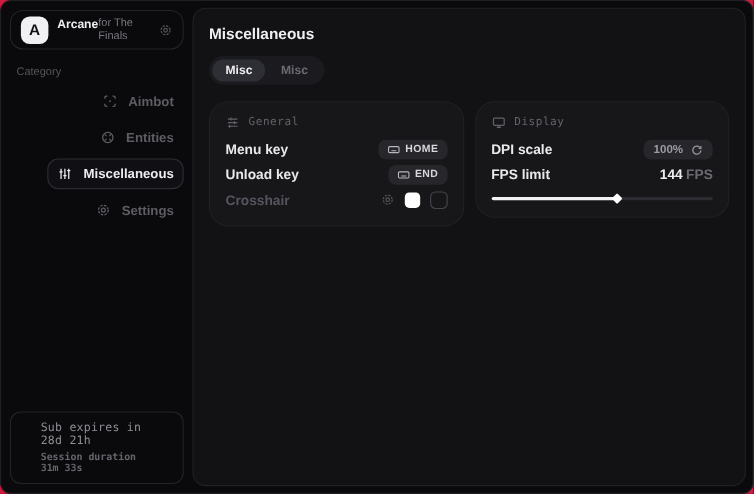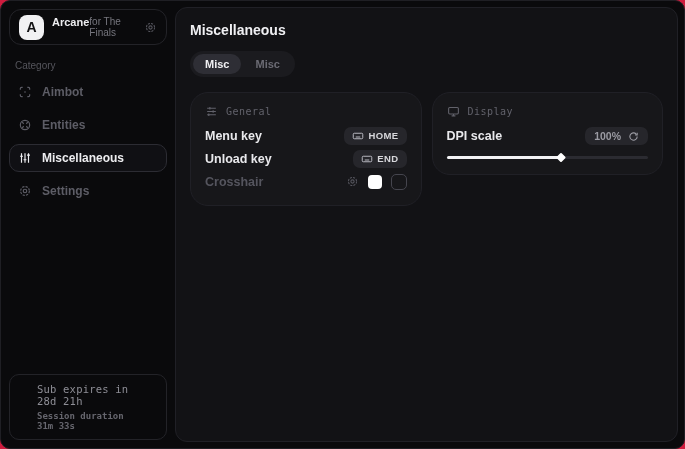--- a/index.html
+++ b/index.html
@@ -36,21 +36,21 @@
     color: #121214; font-weight: bold; font-size: 14px;
     display: flex; align-items: center; justify-content: center; flex-shrink: 0;
   }
   .brand-text { display: flex; flex-direction: row; line-height: 1.15; }
   .brand-title { font-size: 11px; font-weight: 700; color: #ededf0; }
   .brand-subtitle { font-size: 10px; color: #76767e; }
   .brand-action { margin-left: auto; color: #55555d; }
 
   .category-label { font-size: 10px; color: #55555c; margin: 15px 6px 7px 6px; }
 
-  .nav { display: flex; flex-direction: column; gap: 5px; }
+  .nav { display: flex; flex-direction: column; gap: 5px; align-items: flex-end; }
   .nav-item {
     display: flex; align-items: center; gap: 10px;
     padding: 6px 8px; border-radius: 10px;
     border: 1px solid transparent;
     color: #5d5d66; font-size: 12px; font-weight: 600;
     cursor: pointer;
   }
   .nav-item.active { border-color: #2c2c33; background: #101014; color: #ededf0; }
   .nav-item .nav-icon { width: 14px; height: 14px; flex-shrink: 0; }
 
@@ -297,20 +297,26 @@
             <span>100%</span>
             <span class="cycle-icon">
               <svg width="11" height="11" viewBox="0 0 24 24" fill="none" stroke="currentColor" stroke-width="2.4">
                 <path d="M20 12a8 8 0 1 1-2.3-5.6"></path>
                 <path d="M20 4v4.5h-4.5"></path>
               </svg>
             </span>
           </div>
         </div>
 
+        <div class="row">
+          <span class="row-label">FPS limit</span>
+          <span class="fps-value-wrap">
+            <span class="fps-value">144</span><span class="fps-unit">FPS</span>
+          </span>
+        </div>
 
         <div class="slider">
           <span class="slider-track"></span>
           <span class="slider-fill" style="width: 57%;"></span>
           <span class="slider-thumb" style="left: 57%;"></span>
         </div>
       </div>
 
     </div>
   </div>

